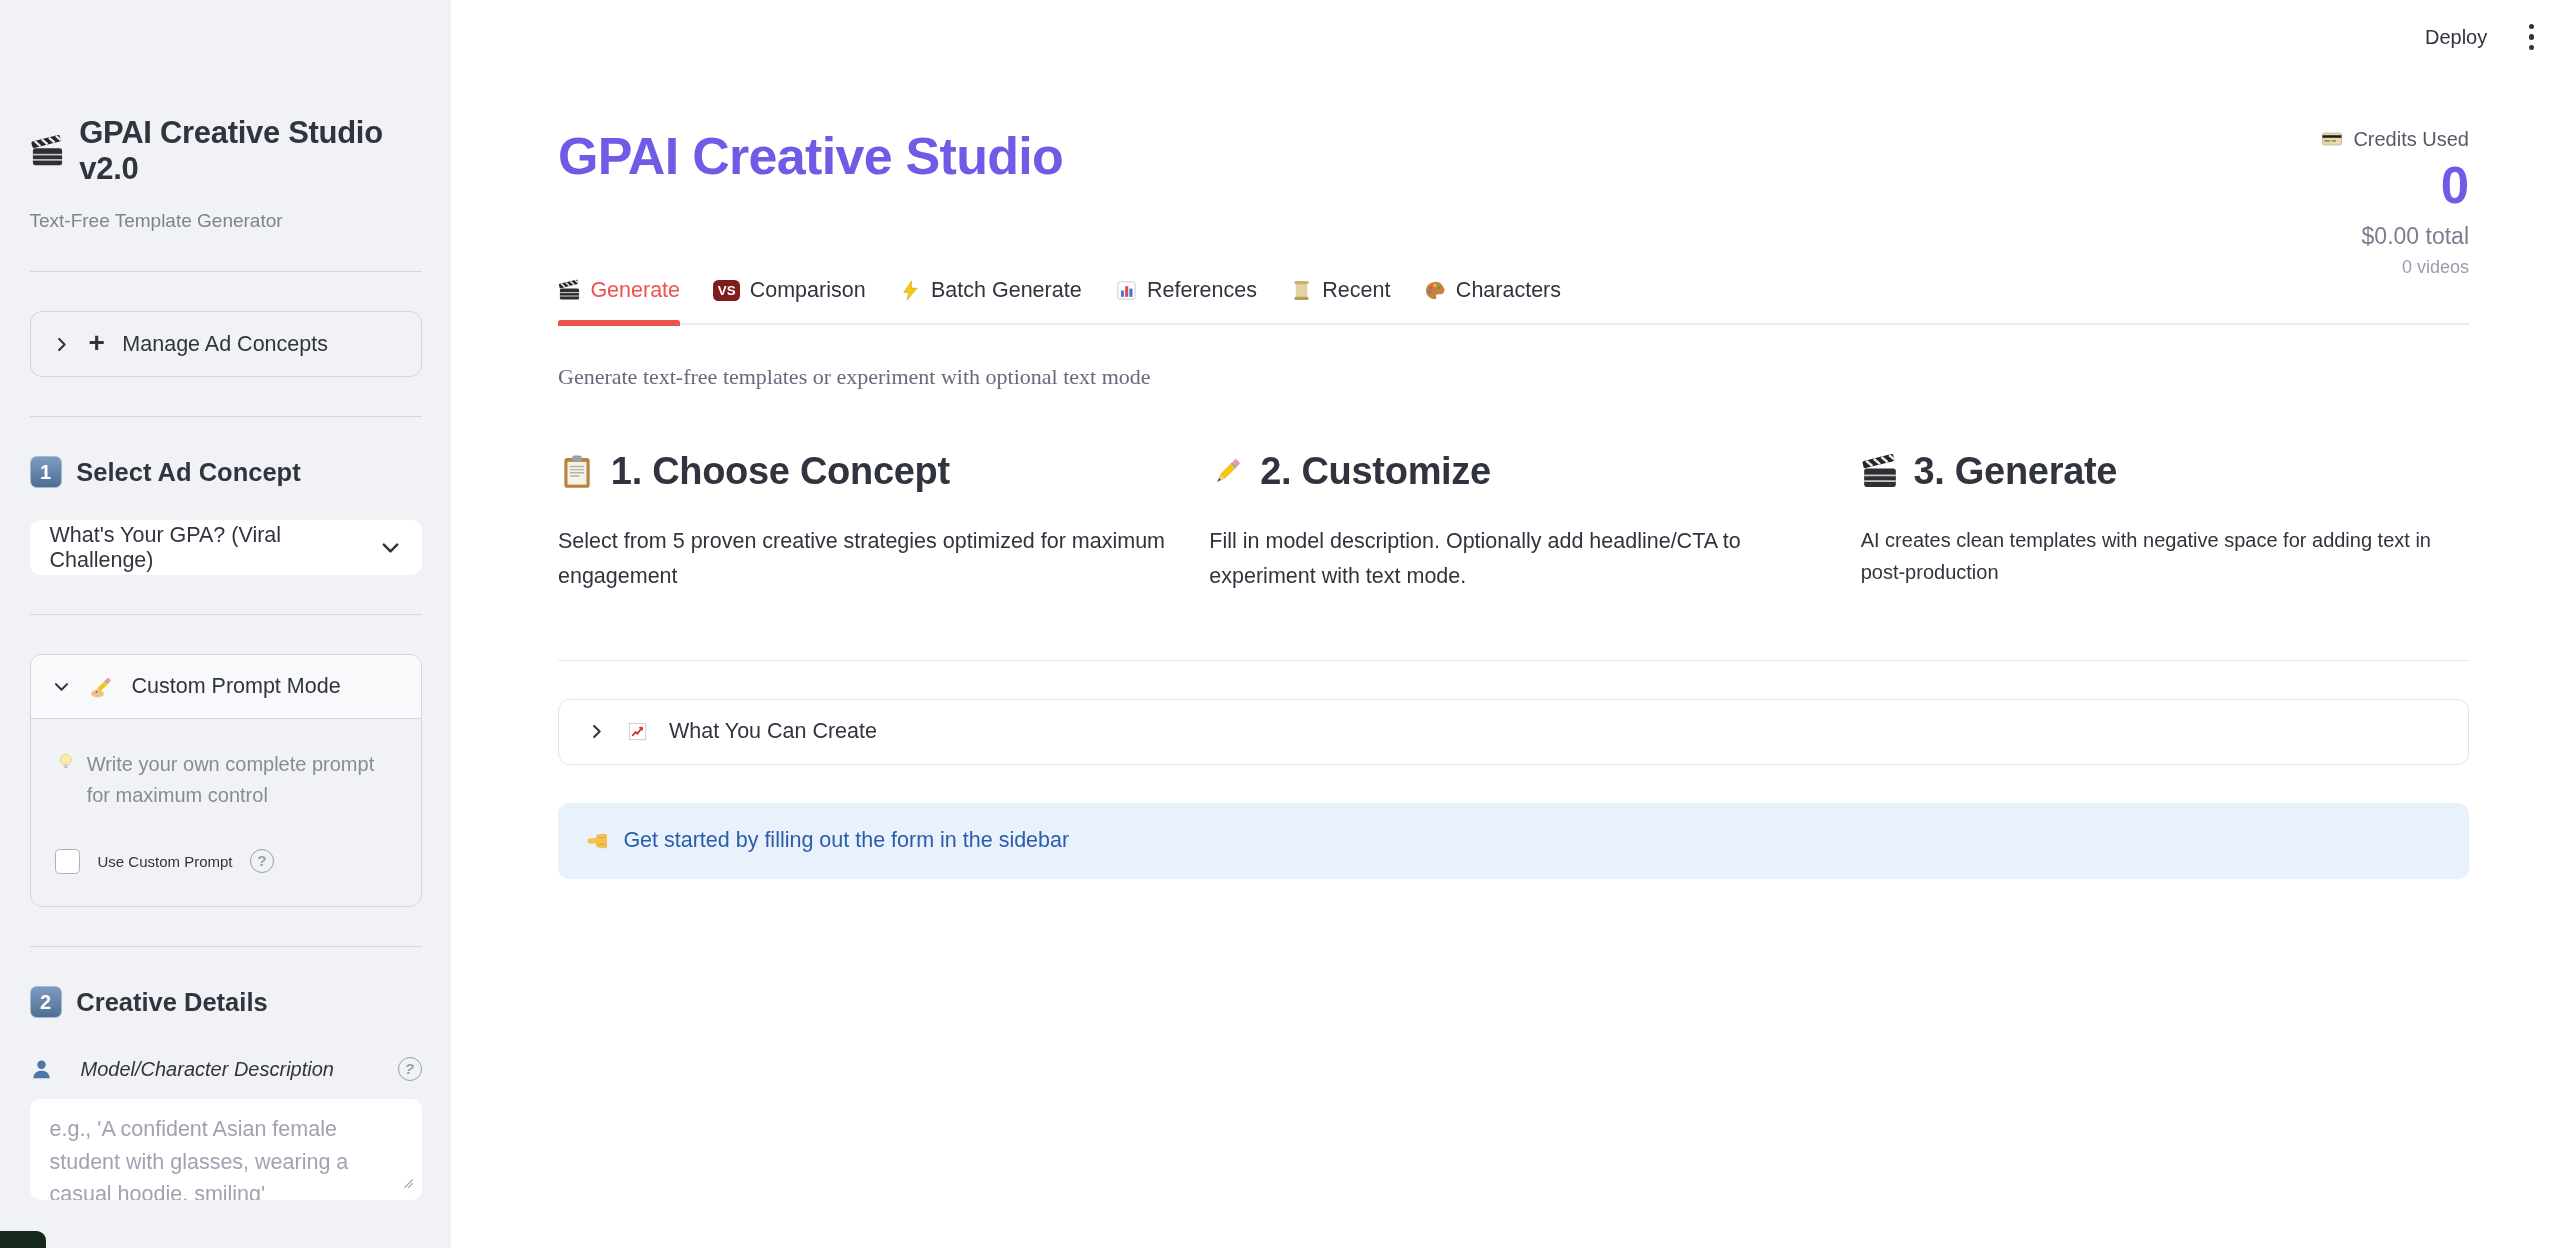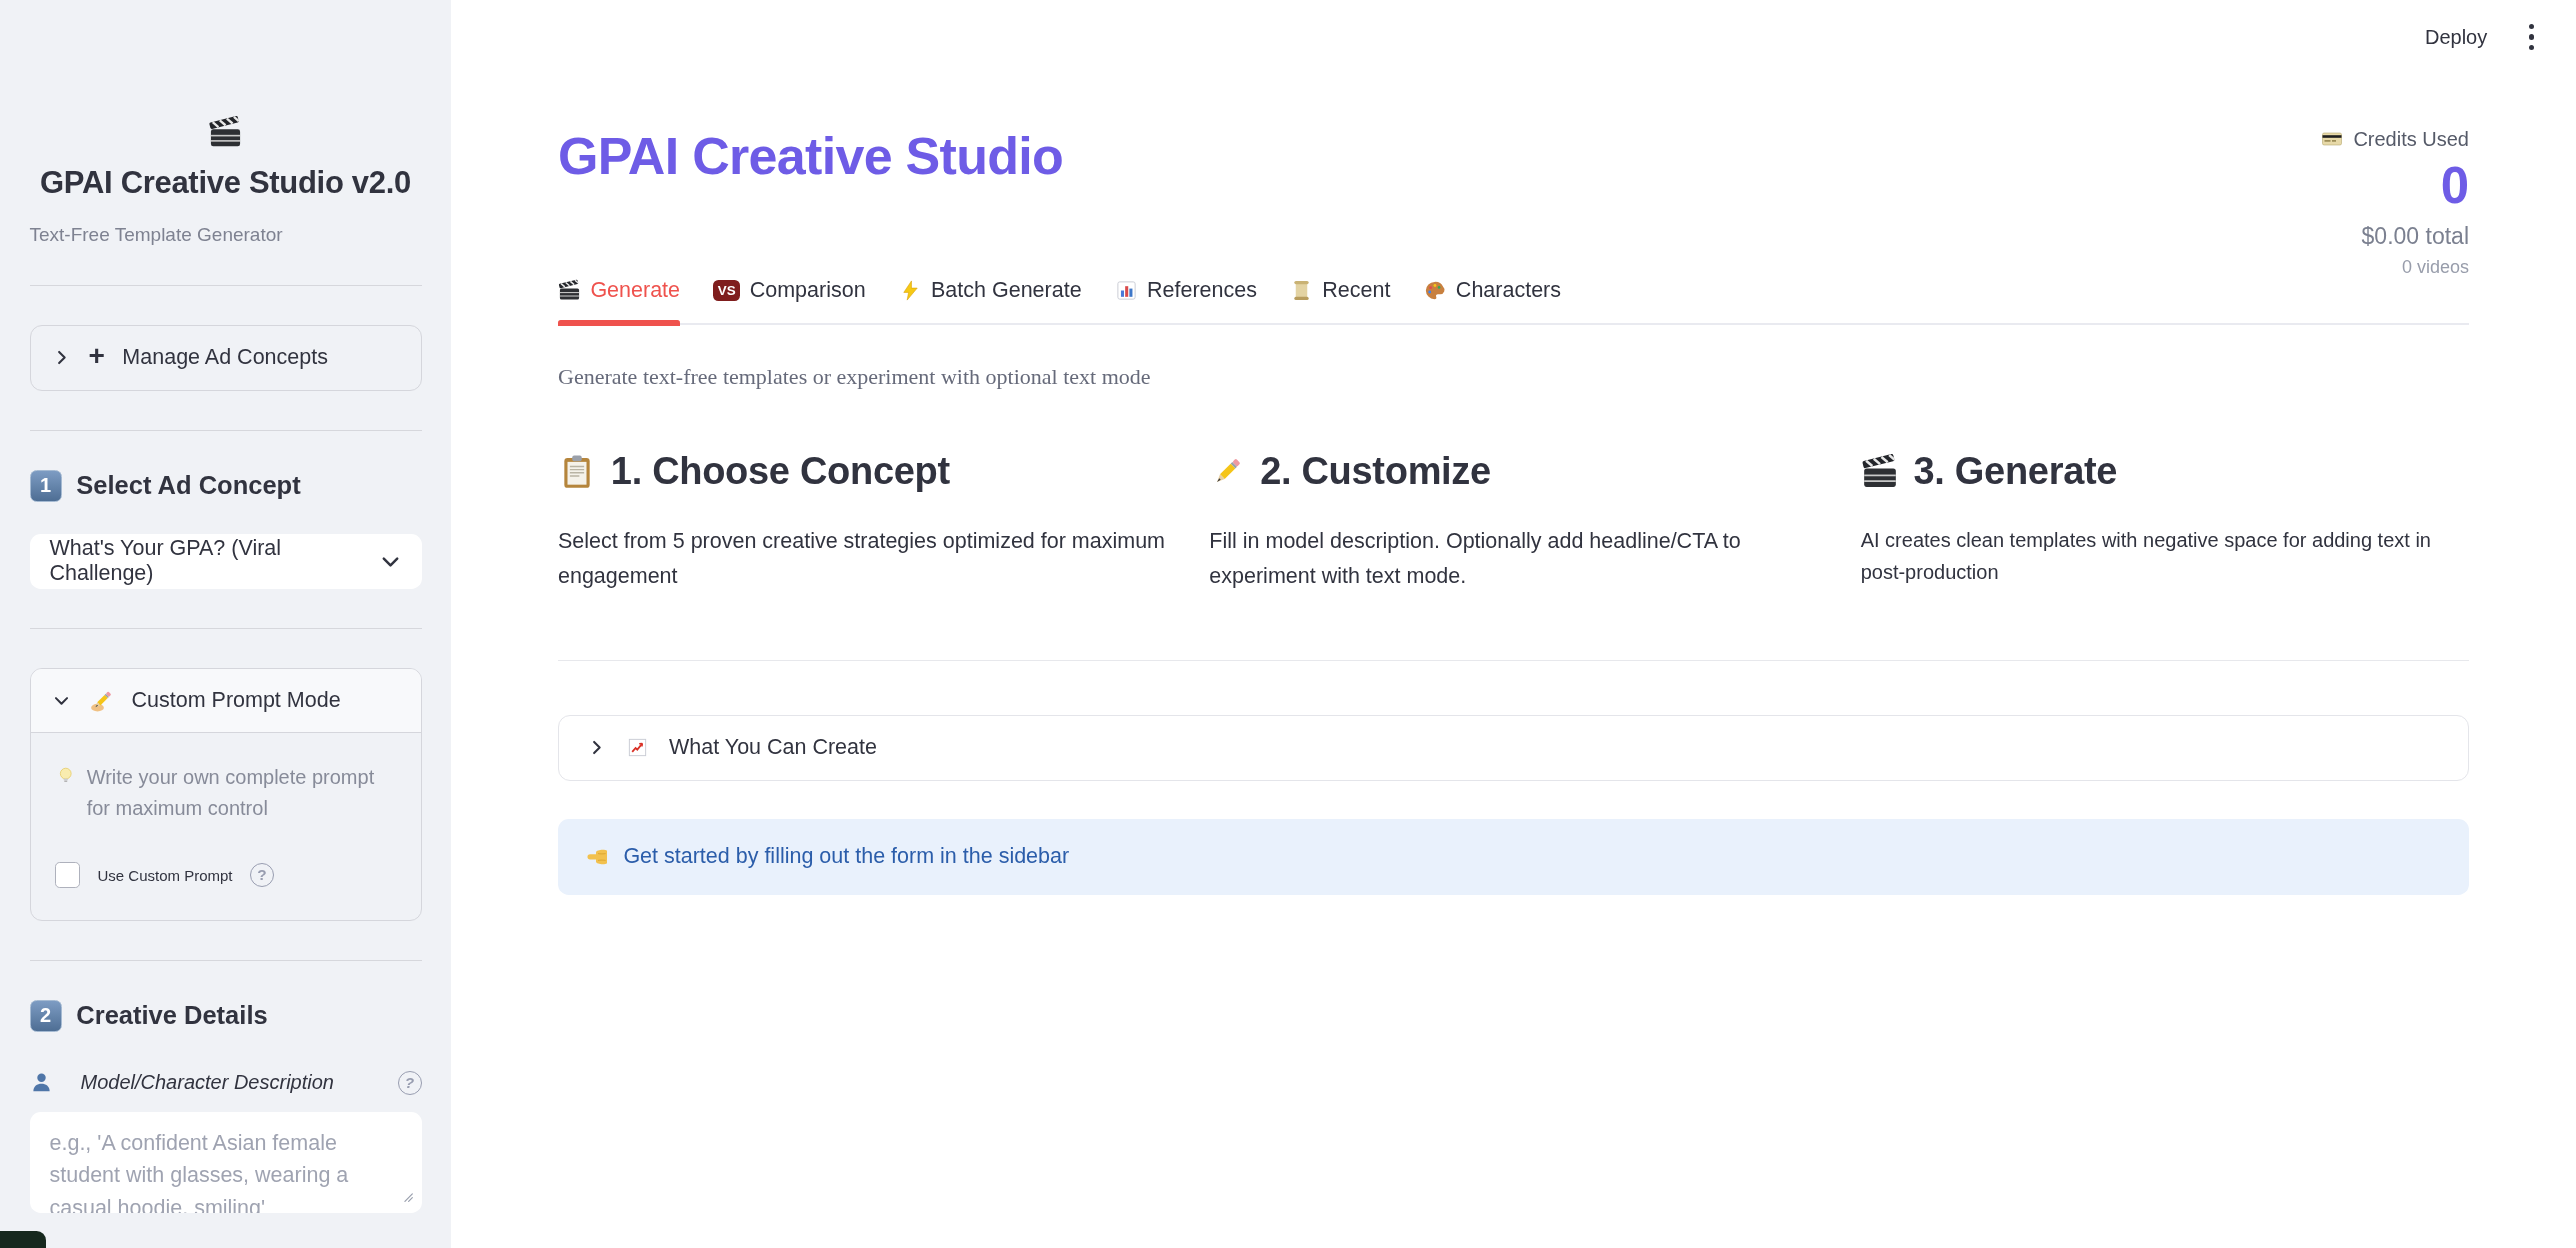--- a/index.html
+++ b/index.html
@@ -14,21 +14,21 @@
   }
 
   
   .sidebar {
     width: 451px; min-width: 451px; height: 1248px;
     background: #f0f2f6;
     padding: 115px 29.5px 0 29.5px;
     overflow: hidden;
     position: relative;
   }
-  .sb-title-row { display: flex; align-items: center; gap: 14.8px; flex-direction: column; }
+  .sb-title-row { display: flex; align-items: center; gap: 14.8px; }
   .sb-title { font-size: 31px; font-weight: 700; letter-spacing: -0.3px; }
   .sb-caption { margin-top: 23px; font-size: 19px; color: #7e8291; }
   .sb-divider { border: none; border-top: 1.3px solid #d6d7dc; margin: 39px 0; }
 
   .expander {
     border: 1.3px solid #d5d6dc; border-radius: 12px; overflow: hidden;
     background: transparent;
   }
   .expander-header {
     display: flex; align-items: center; gap: 17.5px;
@@ -123,21 +123,21 @@
   .tagline { margin-top: 39px; font-size: 22px; color: #666a7a; font-family: Liberation Serif, serif; }
 
   .steps { display: grid; grid-template-columns: 1fr 1fr 1fr; gap: 43px; margin-top: 60px; }
   .step-h3 { display: flex; align-items: center; gap: 14.8px; font-size: 38px; font-weight: 700; letter-spacing: -0.3px; }
   .step-text { margin-top: 31px; font-size: 21.5px; line-height: 1.62; color: #31333f; }
   .step:nth-child(3) .step-text { font-size: 20px; }
 
   .main-divider { border: none; border-top: 1.3px solid #e7e8ec; margin: 66px 0 0 0; }
 
   .main-expander {
-    margin-top: 54px; border: 1.3px solid #e4e5ea; border-radius: 12px;
+    margin-top: 38px; border: 1.3px solid #e4e5ea; border-radius: 12px;
     background: #fff; height: 66px; padding: 0 28px;
     display: flex; align-items: center; gap: 20px; cursor: pointer; font-size: 21.5px;
   }
 
   .info-box {
     margin-top: 38px; background: #e9f1fc; border-radius: 10.7px;
     padding: 25.5px 28px; display: flex; align-items: center; gap: 13.4px;
     color: #2b5daa; font-size: 21.5px;
   }
 

